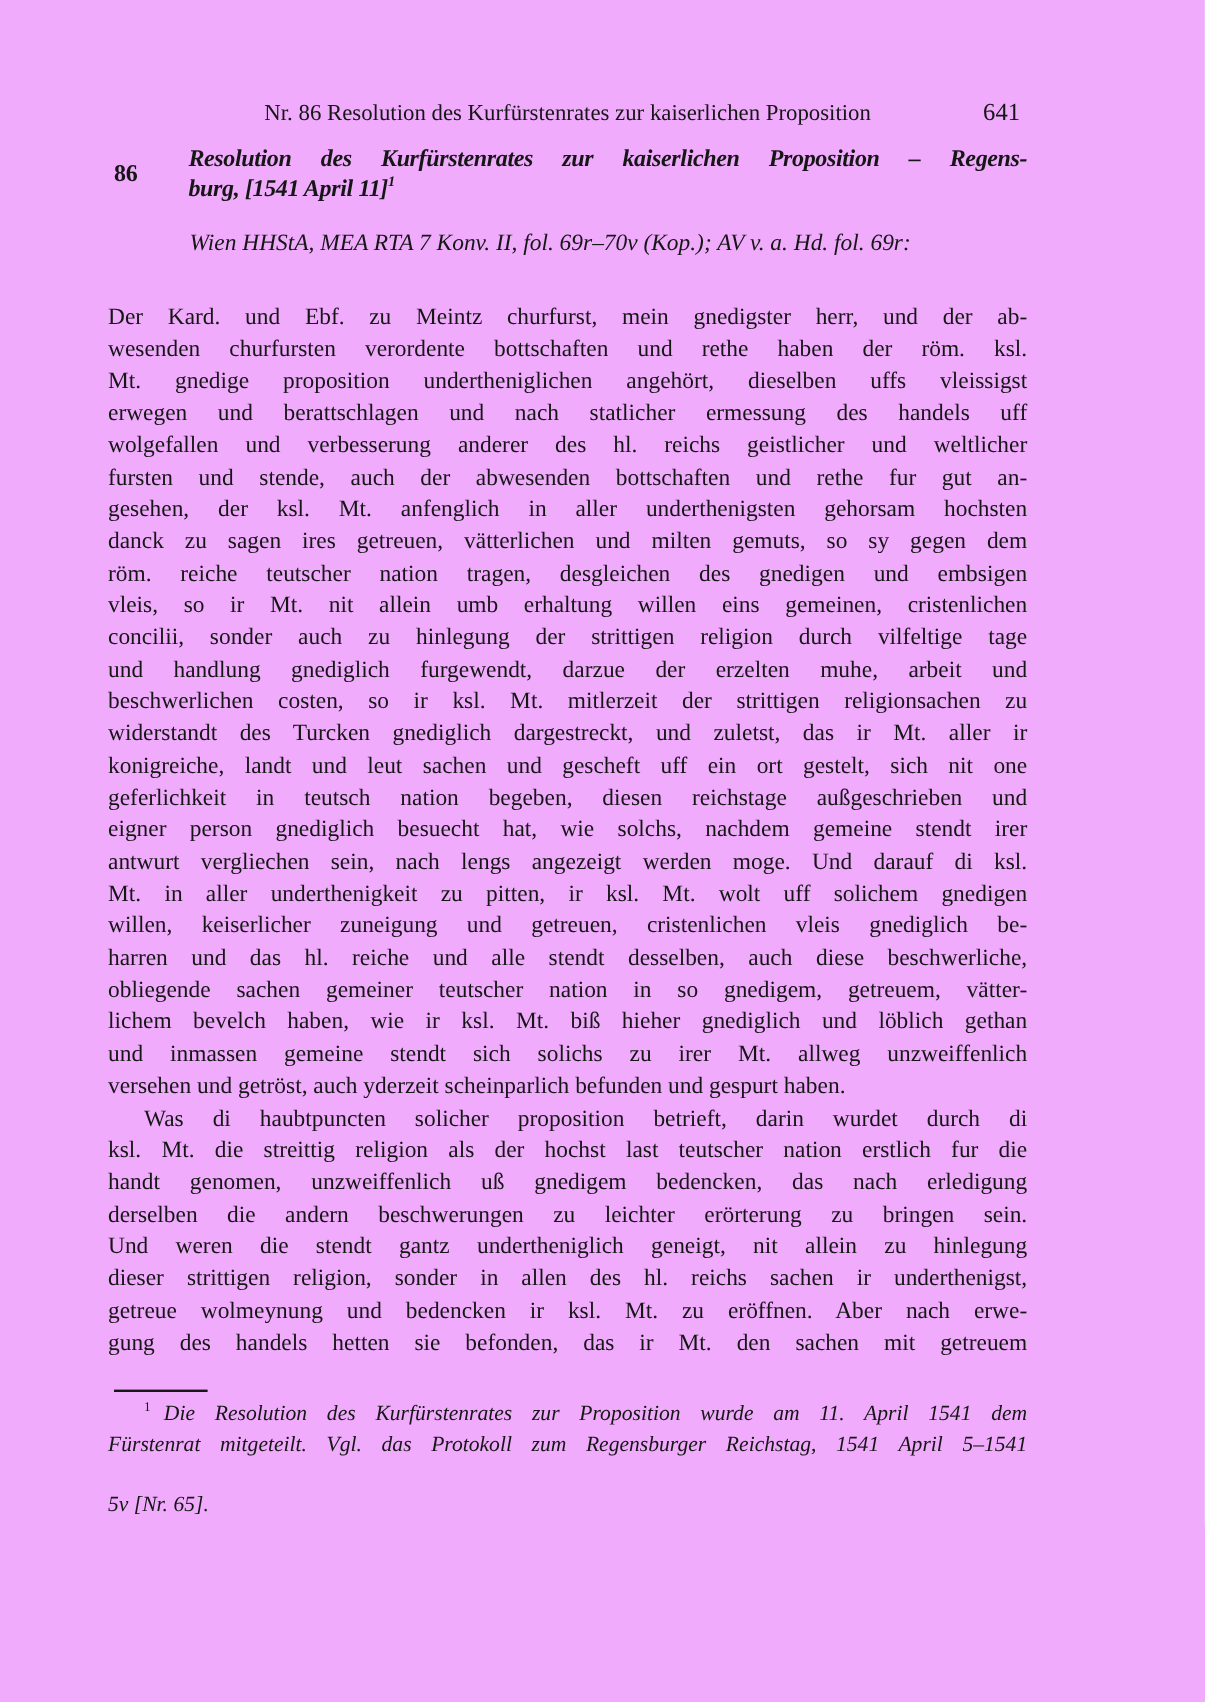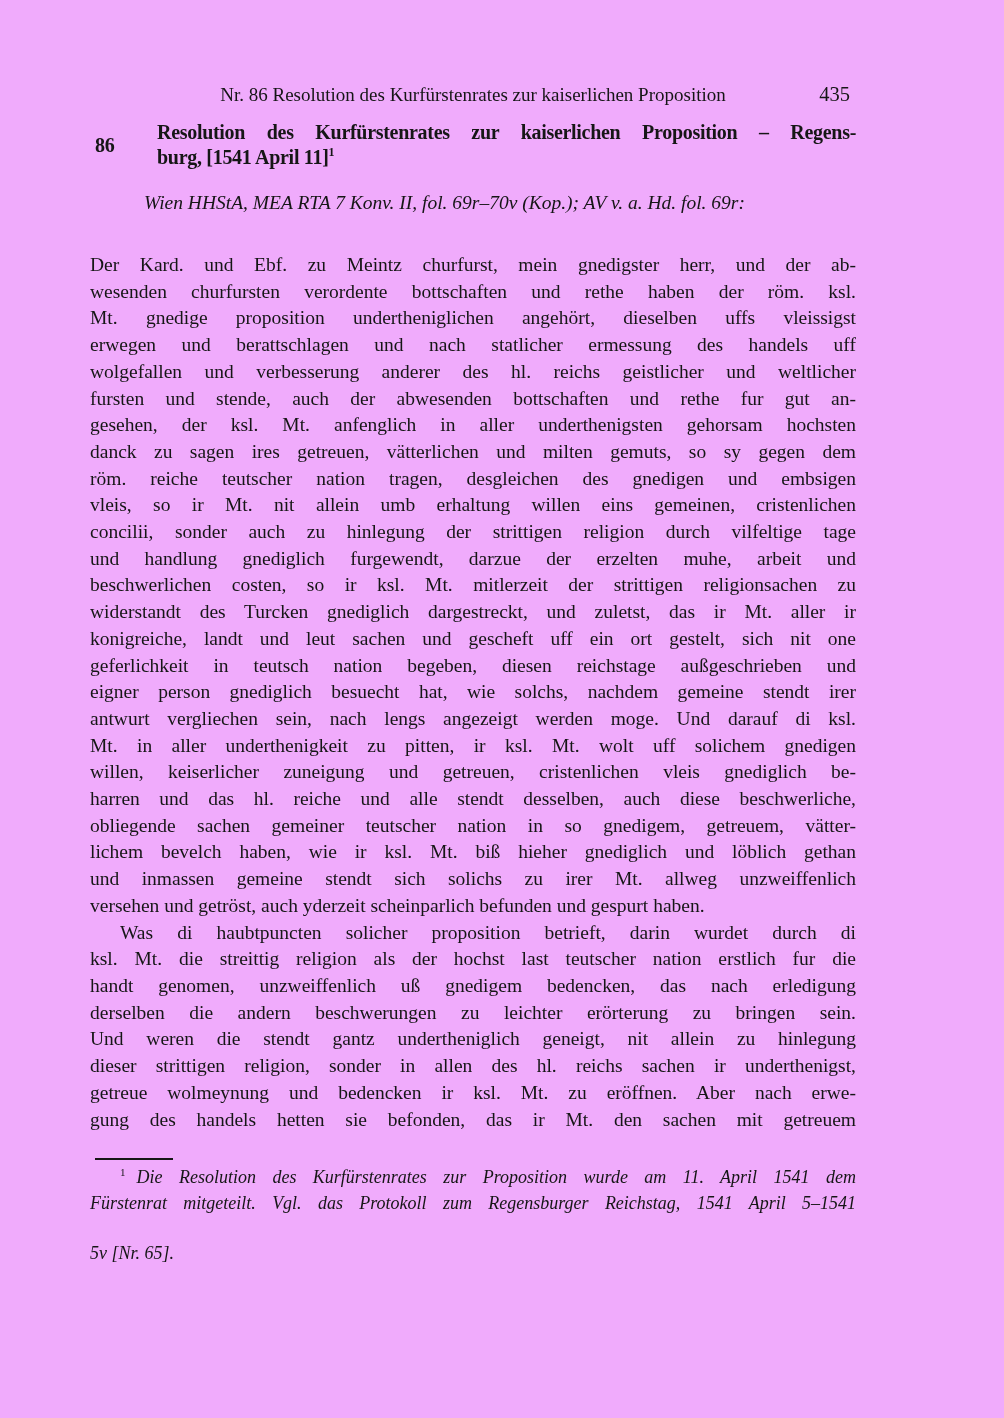--- a/index.html
+++ b/index.html
@@ -25,27 +25,27 @@
   }
   
   .heading {
     position: absolute;
     top: 120px; left: 90px; width: 766px;
     font-weight: bold;
     font-size: 20px; line-height: 25px;
     letter-spacing: -0.3px;
   }
   .heading .hnum { position: absolute; left: 5px; top: 13px; }
-  .heading .htext { margin-left: 67px; }
+  .heading .htext { margin-left: 67px; font-style: italic; }
   .heading .hline1 { text-align: justify; text-align-last: justify; }
   .heading sup { font-size: 12px; vertical-align: super; line-height: 0; letter-spacing: 0; }
   
   .source {
     position: absolute;
-    top: 190px; left: 144px; width: 699px;
+    top: 190px; left: 158px; width: 699px;
     font-size: 19.5px; line-height: 26px;
   }
   .source .src-italic { font-style: italic; }
   
   .bodytext {
     position: absolute;
     top: 252px; left: 90px; width: 766px;
     font-size: 19.5px; line-height: 26.7px;
   }
   .bline { text-align: justify; text-align-last: justify; }
@@ -71,21 +71,21 @@
     margin-right: 11px; font-style: normal;
   }
 </style>
 </head>
 <body>
 
 <div class="page">
 
   <div class="runhead">
     <span>Nr. 86 Resolution des Kurfürstenrates zur kaiserlichen Proposition</span>
-    <span class="pagenum">435</span>
+    <span class="pagenum">641</span>
   </div>
 
   <div class="heading">
     <span class="hnum">86</span>
     <div class="htext">
       <div class="hline1">Resolution des Kurfürstenrates zur kaiserlichen Proposition – Regens-</div>
       <div class="hline2"><span>burg, [1541 April 11]</span><sup>1</sup></div>
     </div>
   </div>
 

